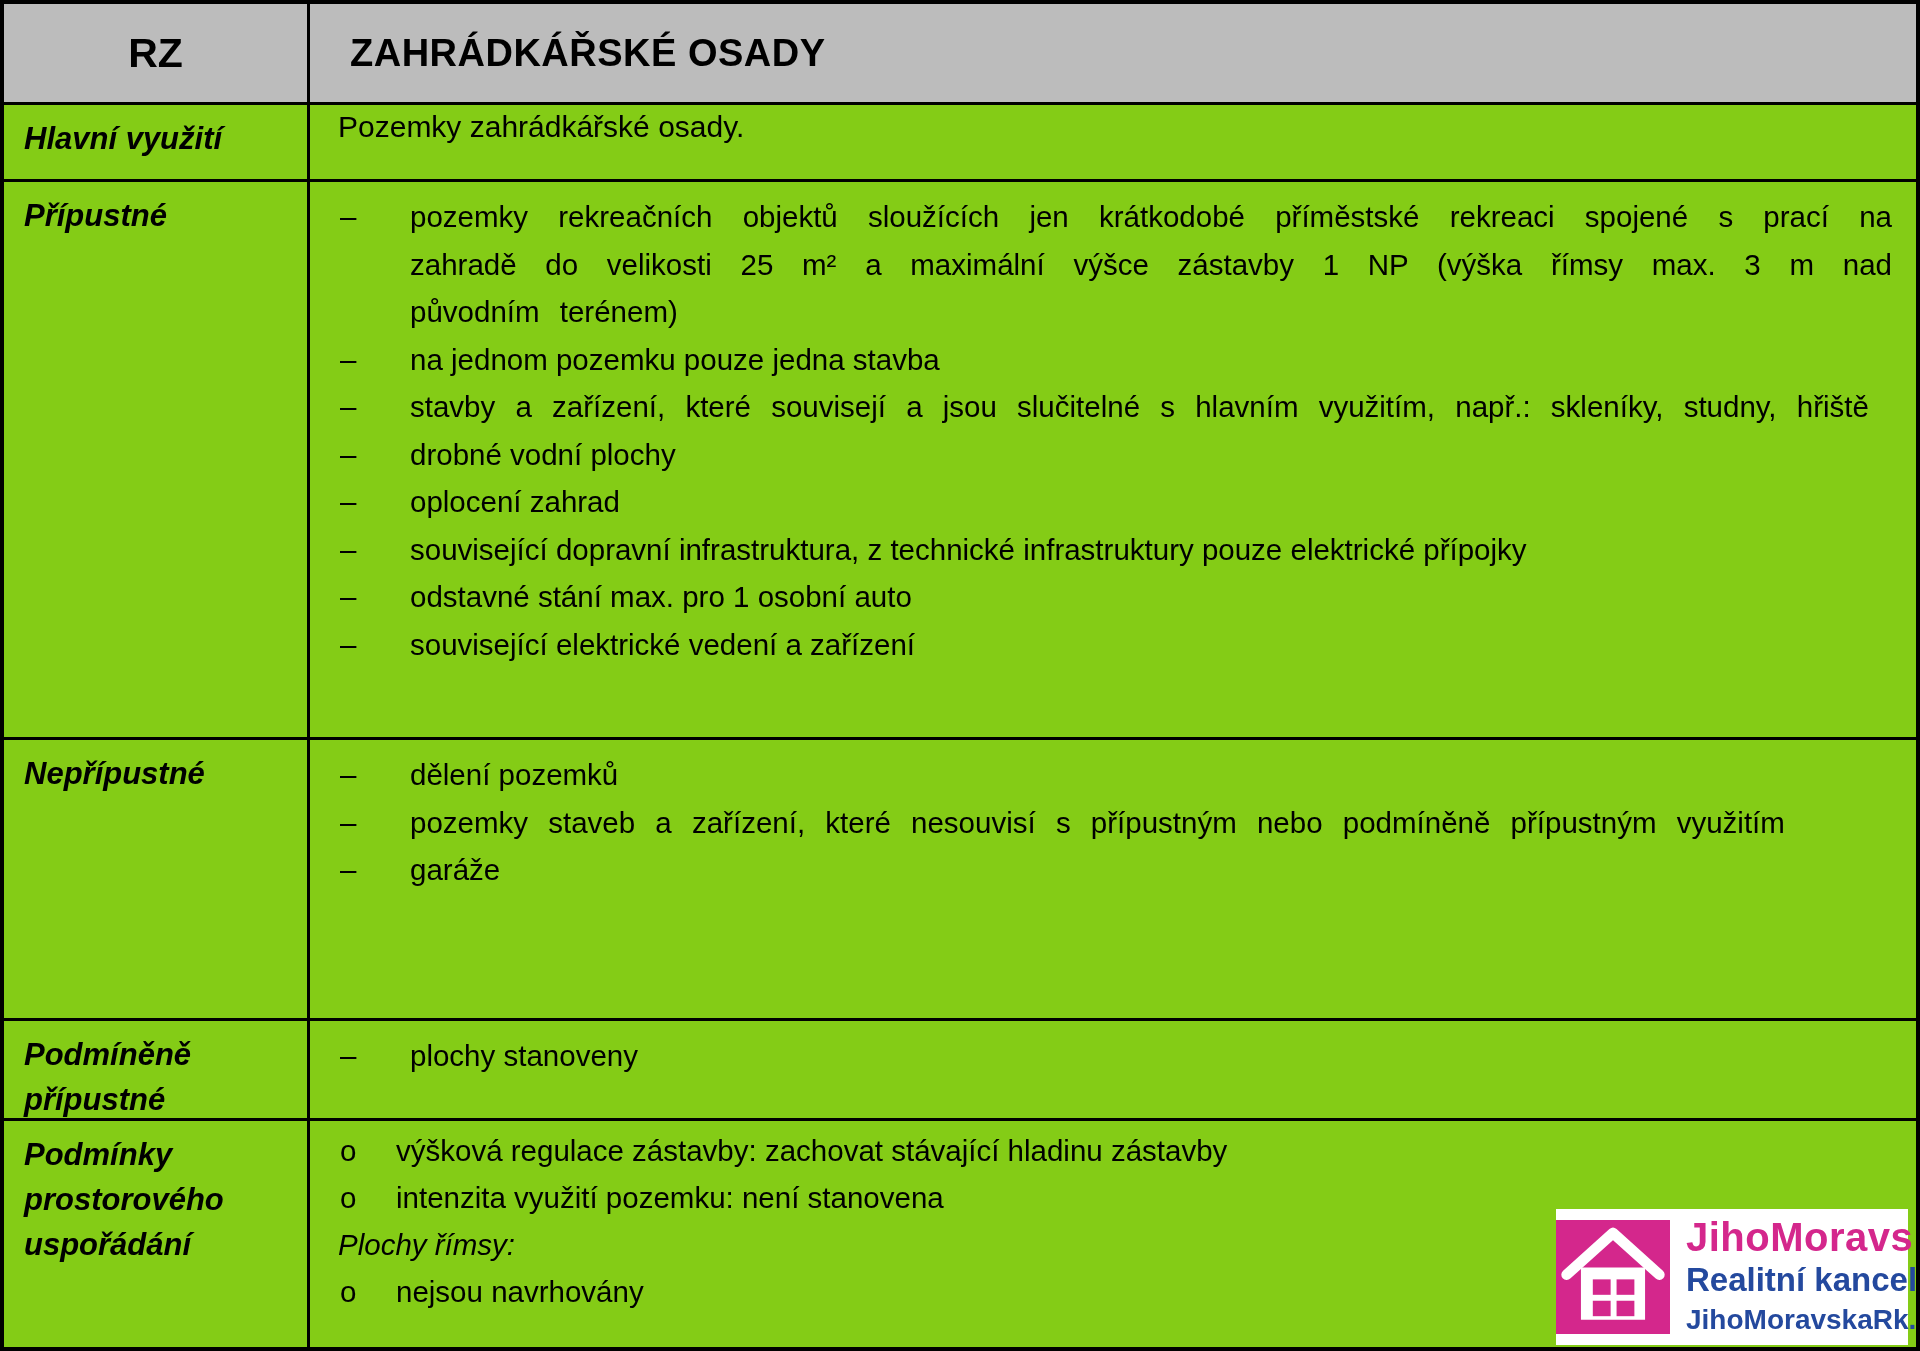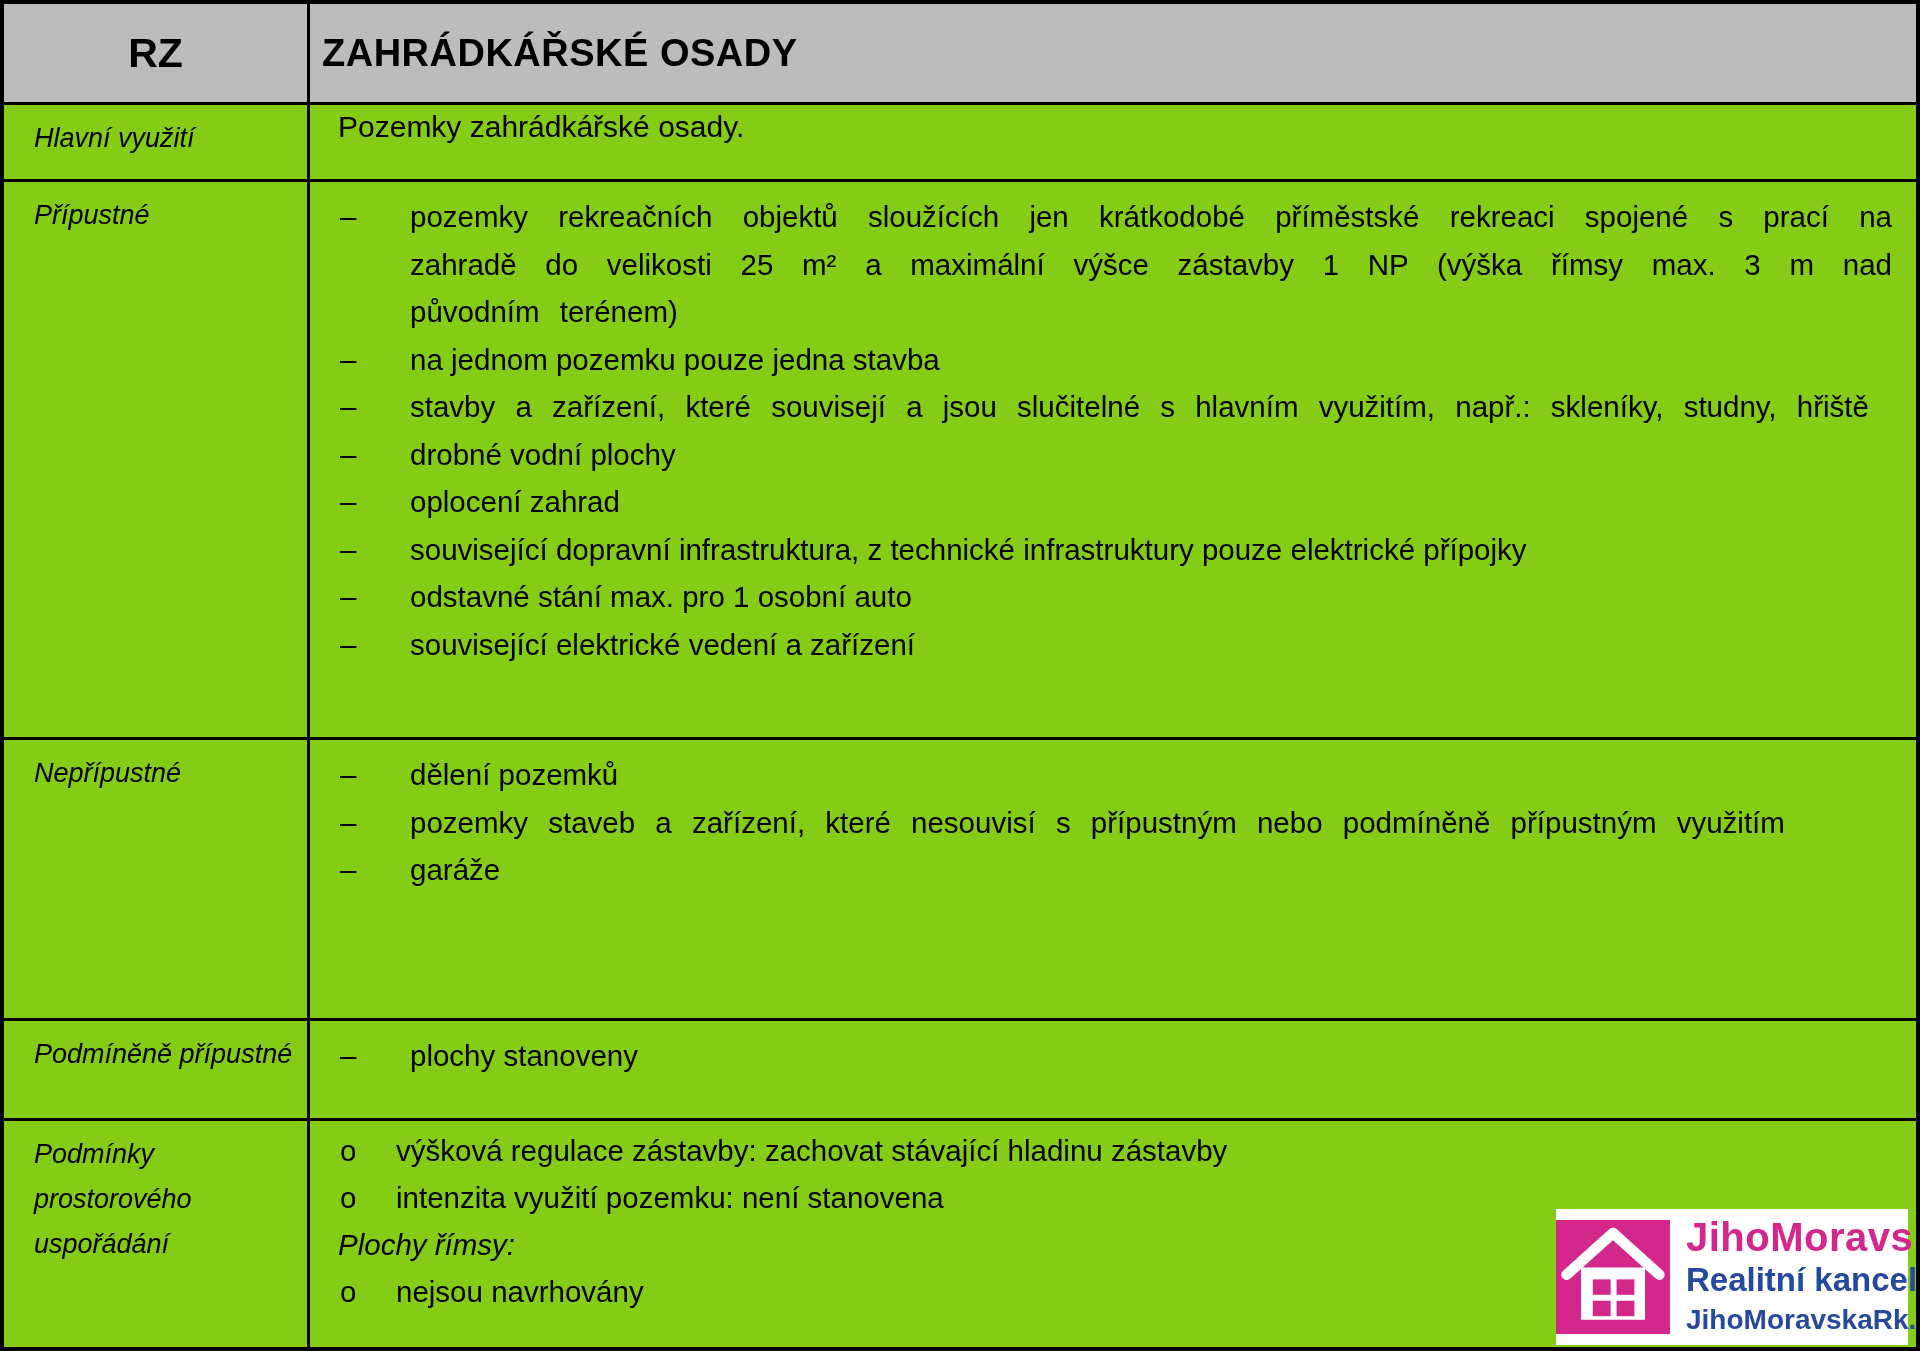--- a/index.html
+++ b/index.html
@@ -18,37 +18,38 @@
   }
   .row{
     display:grid;
     grid-template-columns:306px 1fr;
     border-bottom:3px solid #000;
     overflow:hidden;
   }
   .row:last-child{border-bottom:none;}
   .label-cell{
     border-right:3px solid #000;
-    padding:11px 8px 0 30px;
+    padding:11px 8px 0 20px;
     font-style:italic;
-    font-size:27px;
+    font-size:31px;
     line-height:45px;
+    font-weight:bold;
   }
   .content-cell{position:relative;font-size:29.5px;}
   
   .header-row{background:#bcbcbc;}
   .header-row .label-cell{
     font-style:normal;font-weight:bold;font-size:41px;
     display:flex;align-items:center;justify-content:center;
     padding:0;
   }
   .header-row .content-cell{
     display:flex;align-items:center;
     font-weight:bold;font-size:38px;letter-spacing:.5px;
-    padding-left:12px;
+    padding-left:40px;
     border-radius:23px;
   }
   
   .plain-text{padding:5px 24px 0 28px;font-size:30px;}
   
   ul.dash-list{list-style:none;margin:0;padding:11px 24px 0 30px;}
   .dash-list li{display:grid;grid-template-columns:70px 1fr;line-height:47.5px;}
   .dash-list .mk{font-weight:normal;}
   .txt.justify{text-align:justify;word-spacing:12px;}
   

